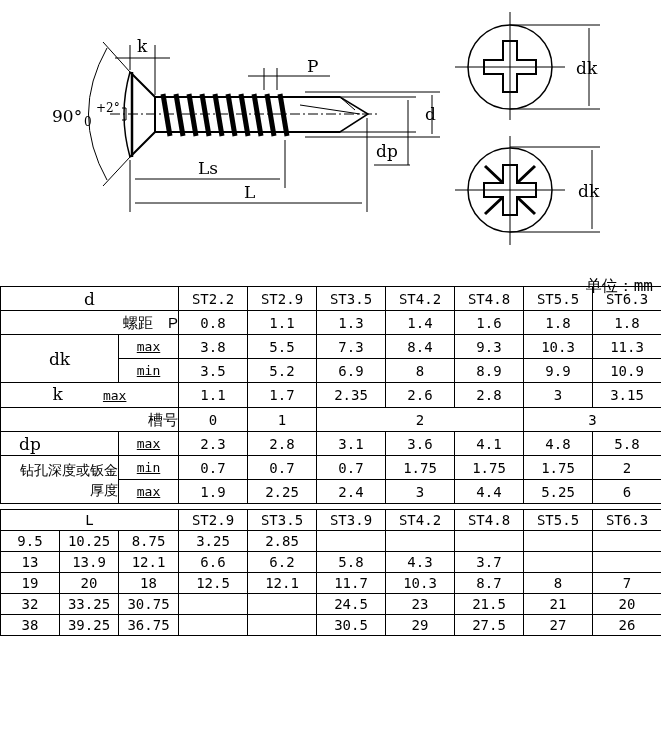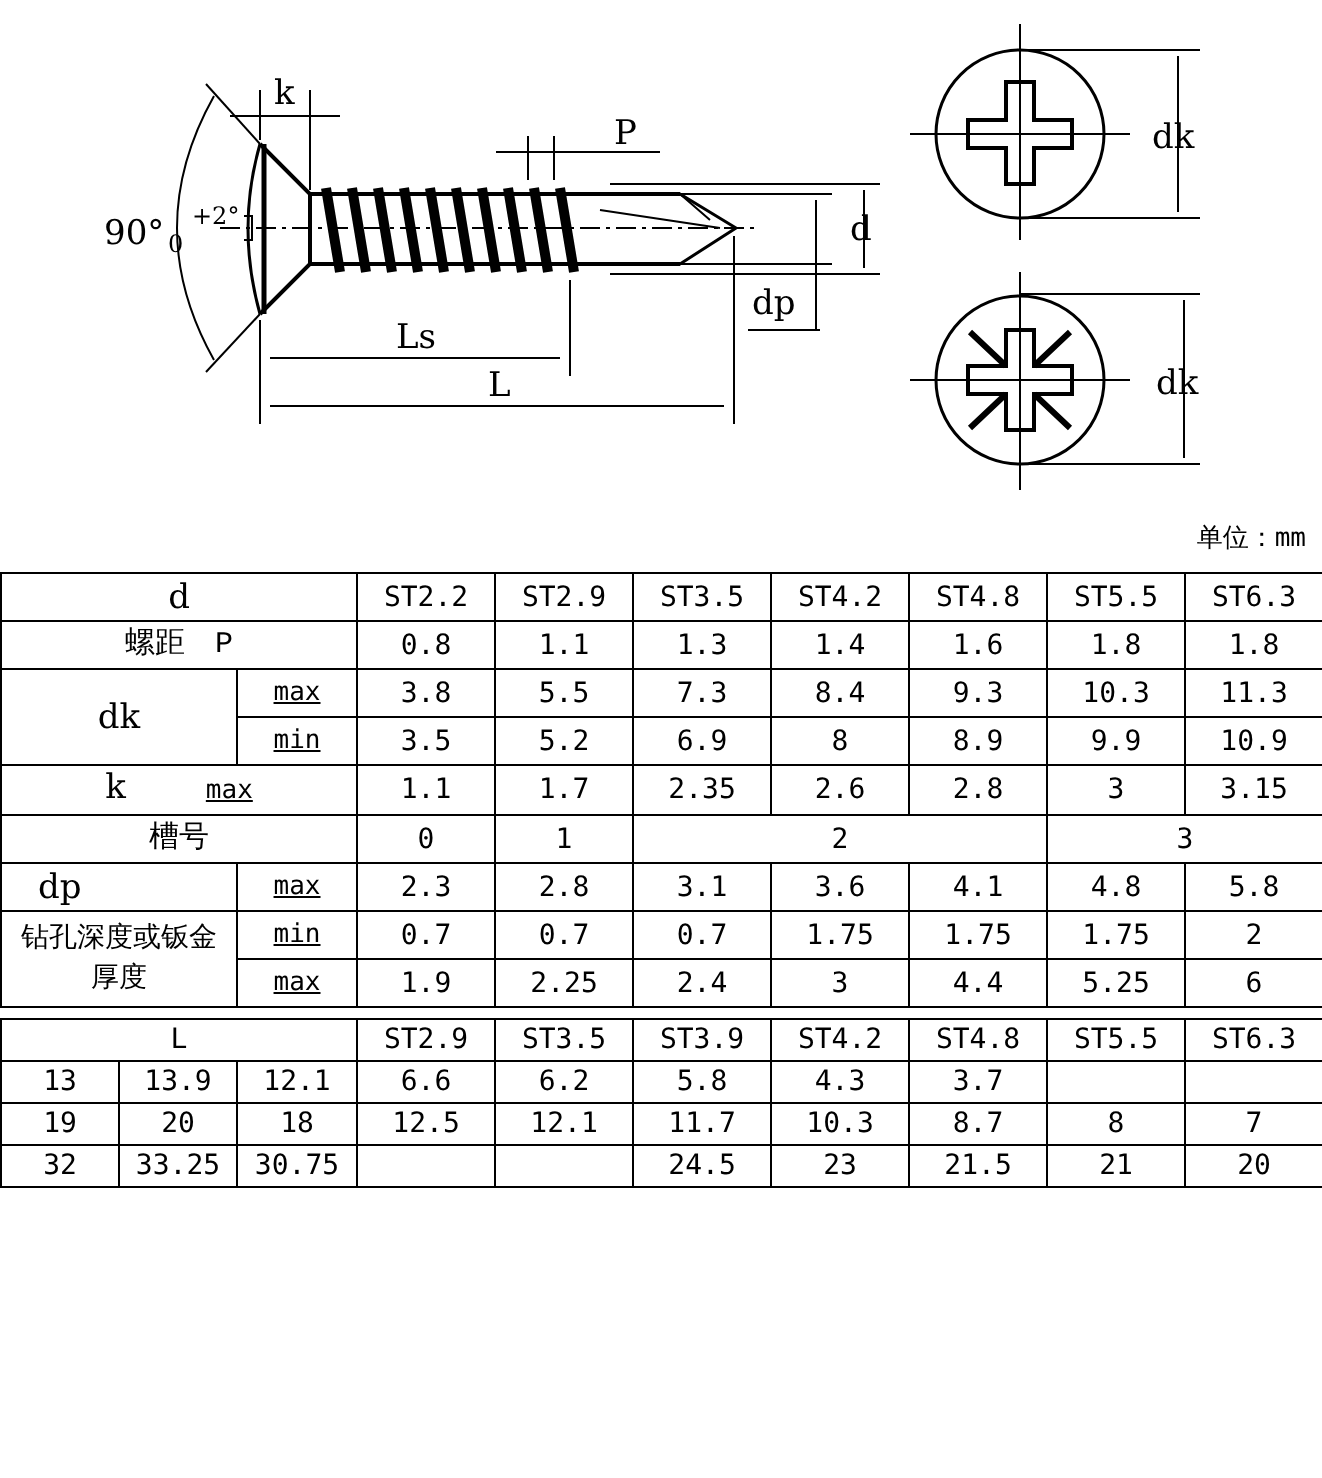--- a/index.html
+++ b/index.html
@@ -1,27 +1,27 @@
 <!DOCTYPE html>
 <html><head>
 <meta charset="utf-8">
 <style>
   html, body { margin:0; padding:0; background:#fff; }
   body { width:661px; height:739px; position:relative; overflow:hidden; font-family:"DejaVu Sans Mono","Liberation Mono",monospace; color:#000; }
   .drawing { position:absolute; left:0; top:0; width:661px; height:262px; }
-  .unit { position:absolute; right:8px; top:260px; font-size:13px; }
+  .unit { position:absolute; right:8px; top:276px; font-size:16px; }
   table { position:absolute; left:0; border-collapse:collapse; table-layout:fixed; width:661px; }
   td { border:1px solid #000; text-align:center; font-size:14px; padding:0; height:23px; line-height:22px; white-space:nowrap; overflow:hidden; }
   .t1 { top:286px; }
   .t2 { top:509px; }
   .t2 td { height:20px; line-height:19px; }
   .big { font-size:17px; font-family:"DejaVu Serif","Liberation Serif",serif; }
   .sm { font-size:13px;text-decoration:underline; }
   .l { text-align:left; padding-left:4px; }
-  .cn { font-family:Liberation Mono, monospace; font-size:15px; line-height:20px; }
+  .cn { font-family:Liberation Sans, sans-serif; font-size:15px; line-height:20px;text-align:right; }
 </style>
 </head>
 <body>
 
 <svg class="drawing" viewBox="0 0 661 262" xmlns="http://www.w3.org/2000/svg">
   <g stroke="#000" fill="none" stroke-width="1">
 
     <line x1="110" y1="114" x2="380" y2="114" stroke-dasharray="10,3,2,3"></line>
 
     <path d="M130 72 L155 97 L155 132 L130 157" stroke-width="2"></path>
@@ -235,20 +235,32 @@
     <td colspan="3">L</td>
     <td>ST2.9</td>
     <td>ST3.5</td>
     <td>ST3.9</td>
     <td>ST4.2</td>
     <td>ST4.8</td>
     <td>ST5.5</td>
     <td>ST6.3</td>
   </tr>
   <tr>
+        <td>9.5</td>
+        <td>10.25</td>
+        <td>8.75</td>
+        <td>3.25</td>
+        <td>2.85</td>
+        <td></td>
+        <td></td>
+        <td></td>
+        <td></td>
+        <td></td>
+      </tr>
+  <tr>
         <td>13</td>
         <td>13.9</td>
         <td>12.1</td>
         <td>6.6</td>
         <td>6.2</td>
         <td>5.8</td>
         <td>4.3</td>
         <td>3.7</td>
         <td></td>
         <td></td>
@@ -270,15 +282,27 @@
         <td>33.25</td>
         <td>30.75</td>
         <td></td>
         <td></td>
         <td>24.5</td>
         <td>23</td>
         <td>21.5</td>
         <td>21</td>
         <td>20</td>
       </tr>
+  <tr>
+        <td>38</td>
+        <td>39.25</td>
+        <td>36.75</td>
+        <td></td>
+        <td></td>
+        <td>30.5</td>
+        <td>29</td>
+        <td>27.5</td>
+        <td>27</td>
+        <td>26</td>
+      </tr>
 
 </tbody>
   </table>
 
 </body></html>

